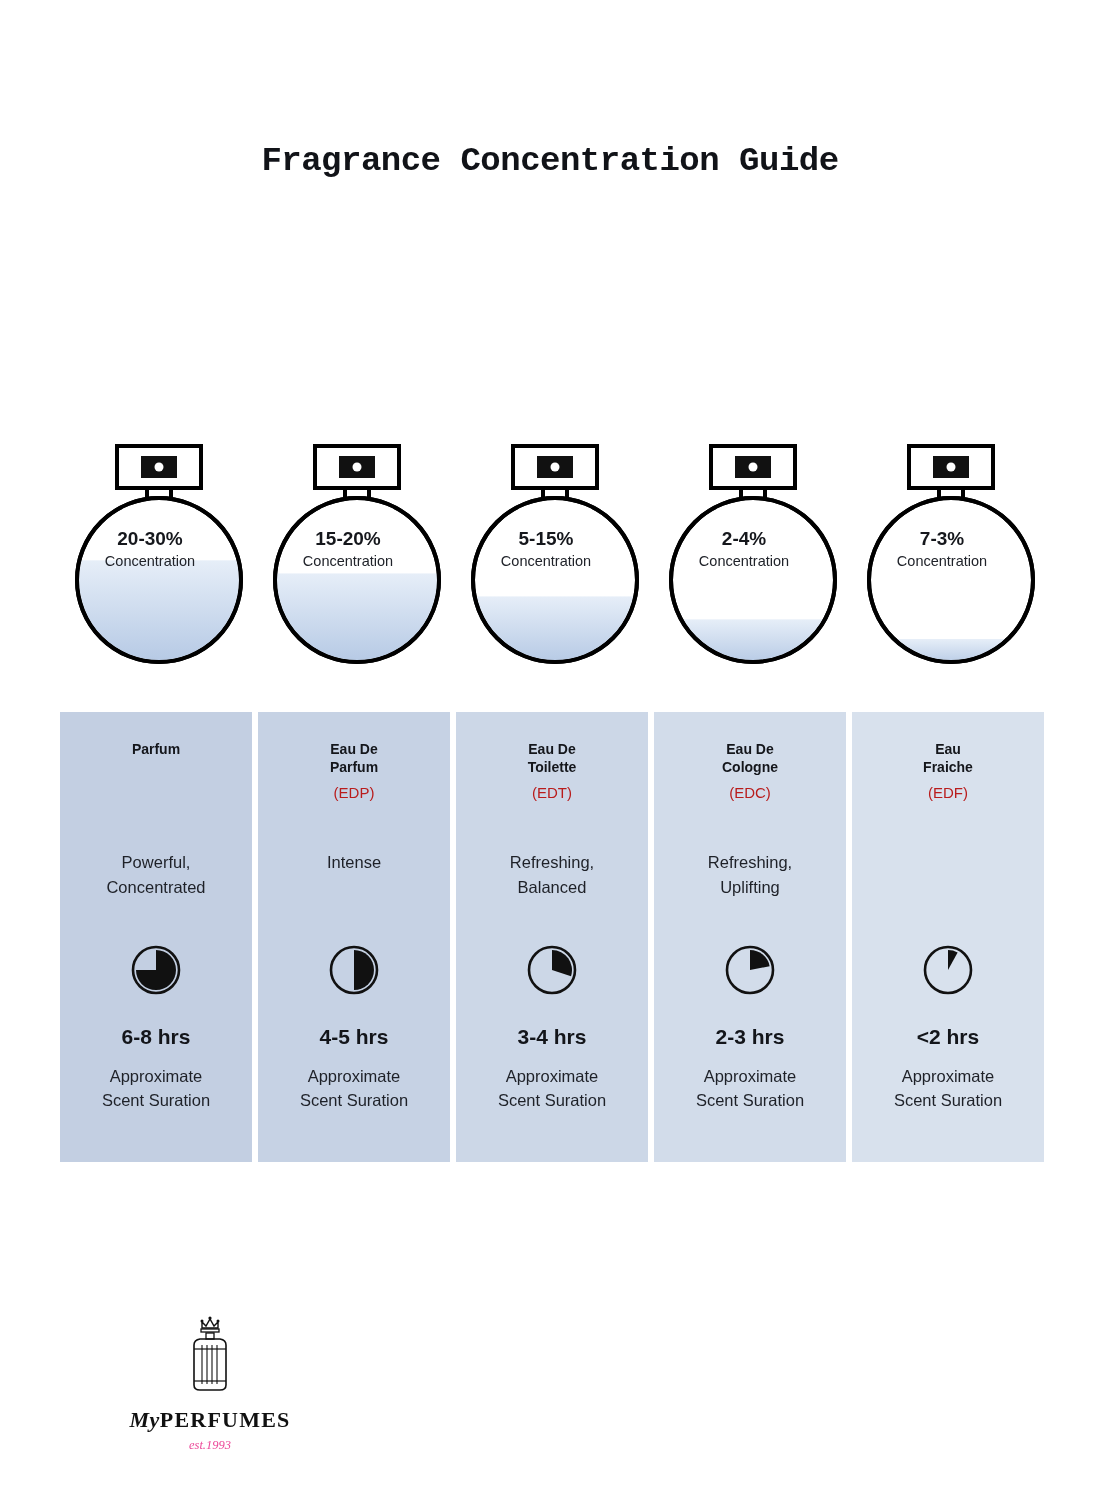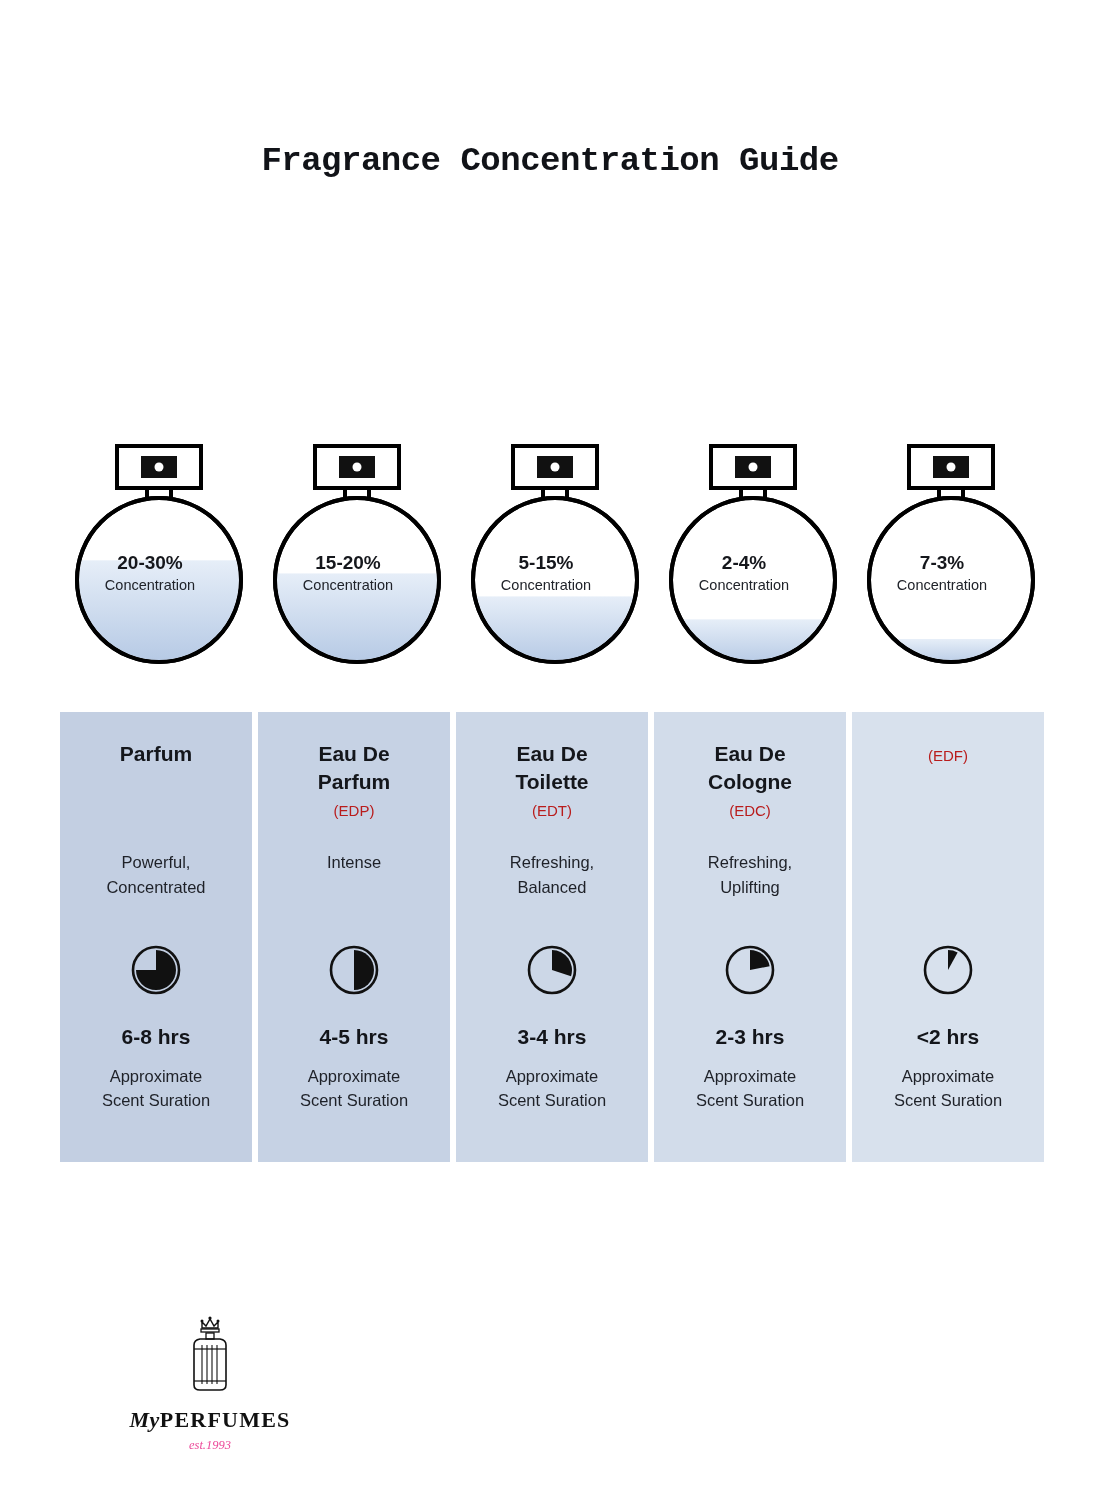--- a/index.html
+++ b/index.html
@@ -44,21 +44,21 @@
   .bottle {
     position: absolute;
     left: 50%;
     transform: translateX(-50%);
     top: 0;
     width: 180px;
     height: 230px;
   }
   .bottle-txt {
     position: absolute;
-    top: 112px;
+    top: 88px;
     left: 0;
     width: 180px;
     text-align: center;
     pointer-events: none;
   }
   .bottle-pct {
     font-size: 19px;
     font-weight: bold;
     color: #15171c;
     letter-spacing: 0px;
@@ -80,21 +80,21 @@
     gap: 6px;
   }
   .card {
     width: 192px;
     height: 450px;
     padding-top: 28px;
     text-align: center;
     position: relative;
   }
   .card-title {
-    font-size: 21px;
+    font-size: 14px;
     font-weight: bold;
     line-height: 1.32;
     color: #14161b;
     padding: 0 10px;
   }
   .card-abbr {
     font-size: 15px;
     color: #b91c1c;
     margin-top: 7px;
   }
@@ -378,20 +378,21 @@
       <div class="clock-wrap">
         <svg width="52" height="52" viewBox="0 0 52 52">
           <circle cx="26" cy="26" r="23" fill="none" stroke="#111" stroke-width="2.6"></circle>
           <path d="M26 26 L26 6 A20 20 0 0 1 45.64574501457378 22.252373708285507 Z" fill="#111"></path>
         </svg>
       </div>
       <div class="dur">2-3 hrs</div>
       <div class="dur-lab">Approximate<br>Scent Suration</div>
     </div>
     <div class="card" style="background: rgb(216, 225, 237);">
+      <div class="card-title">Eau<br>Fraiche</div>
       <div class="card-abbr">(EDF)</div>
       <div class="clock-wrap">
         <svg width="52" height="52" viewBox="0 0 52 52">
           <circle cx="26" cy="26" r="23" fill="none" stroke="#111" stroke-width="2.6"></circle>
           <path d="M26 26 L26 6 A20 20 0 0 1 35.63507348203431 8.473866399122727 Z" fill="#111"></path>
         </svg>
       </div>
       <div class="dur">&lt;2 hrs</div>
       <div class="dur-lab">Approximate<br>Scent Suration</div>
     </div>

